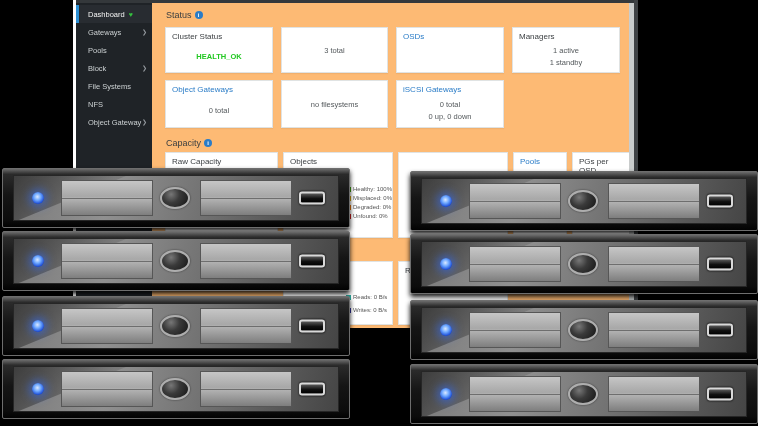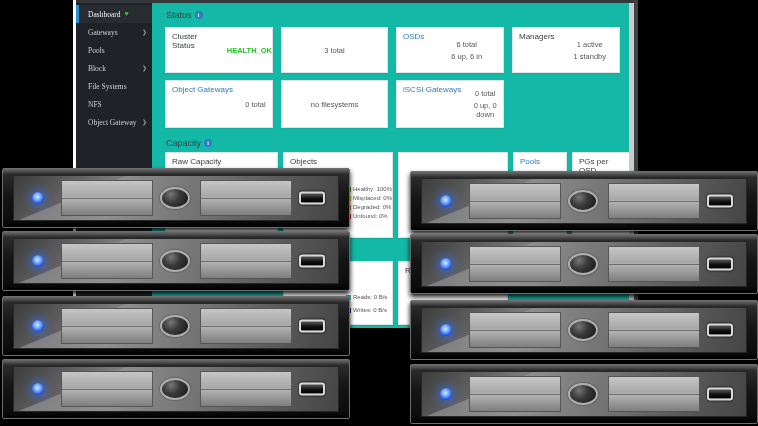--- a/index.html
+++ b/index.html
@@ -7,38 +7,38 @@
     width:758px;height:426px;position:relative;overflow:hidden;
     background:#000;font-family:"Liberation Sans", sans-serif;
     -webkit-font-smoothing:antialiased;
   }
   
   .dashboard{
     position:absolute;left:73px;top:0;width:565px;height:328px;
     background:#edefee;border-left:3px solid #ffffff;box-sizing:border-box;
   }
   .navbar{position:absolute;left:0;top:0;right:0;height:3px;background:#34383b;}
-  .sidebar{position:absolute;left:0;top:3px;width:76px;bottom:0;background:#1f2327;margin:0;padding:2px 0 0 0;list-style:none;font-family:Liberation Serif, serif;}
+  .sidebar{position:absolute;left:0;top:3px;width:76px;bottom:0;background:#1f2327;margin:0;padding:2px 0 0 0;list-style:none;}
   .nav-item{display:flex;align-items:center;height:18px;padding:0 5px 0 9px;color:#ccd1d3;font-size:7.5px;border-left:3px solid transparent;cursor:pointer;}
   .nav-item.active{background:#282c31;border-left-color:#2b8fd4;color:#f2f2f2;}
   .health-dot{color:#35c13f;font-size:7px;margin-left:4px;line-height:1;}
   .chev{margin-left:auto;font-size:6px;color:#959ba0;line-height:1;}
-  .main{position:absolute;left:76px;top:3px;right:9px;bottom:0;background:#14b8a6;}
+  .main{position:absolute;left:76px;top:3px;right:9px;bottom:0;background:#fdba74;}
   .scroll-edge{position:absolute;right:4px;top:3px;width:5px;bottom:0;background:#c9cccc;}
   .win-edge{position:absolute;right:0;top:0;width:4px;bottom:0;background:#3f4245;}
   .section-title{position:absolute;left:14px;font-size:9px;color:#3a3e40;display:flex;align-items:center;gap:3px;}
   .info-i{display:inline-block;width:8px;height:8px;border-radius:50%;background:#2a7cc7;color:#fff;
     font-size:6px;line-height:8px;text-align:center;font-weight:bold;cursor:pointer;}
   .info-i::after{content:"i";}
   .grid{position:absolute;display:grid;}
   .status-grid{left:13px;top:24px;grid-template-columns:108px 107px 108px 108px;grid-template-rows:46px 48px;gap:7px 8px;}
   .capacity-grid{left:13px;top:149px;grid-template-columns:113px 110px 110px 54px 58px;grid-template-rows:86px;gap:5px;}
   .perf-grid{left:131px;top:258px;grid-template-columns:110px 110px;grid-template-rows:64px;gap:5px;}
   .card{position:relative;background:#fff;border:1px solid #e0e3e3;box-shadow:0 1px 1px rgba(0,0,0,0.05);
-    display:flex;flex-direction:row;overflow:hidden;}
+    display:flex;flex-direction:column;overflow:hidden;}
   .card-title{padding:4px 6px 0 6px;font-size:8px;color:#3d4144;line-height:9px;}
   .card-title.link{color:#2a7cc7;cursor:pointer;}
   .card-body{flex:1;display:flex;flex-direction:column;align-items:center;justify-content:center;gap:3px;
     font-size:7.5px;color:#54595c;text-align:center;}
   .card-line.health-ok{color:#21c821;font-weight:bold;}
   .legend{position:absolute;left:62px;top:33px;display:flex;flex-direction:column;gap:3px;font-size:6px;color:#555;}
   .perf-grid .legend{top:32px;gap:7px;}
   .legend-item{display:flex;align-items:center;gap:2px;white-space:nowrap;}
   .sq{width:5px;height:5px;flex:none;display:inline-block;}
   
@@ -125,24 +125,20 @@
             <div class="card-line health-ok">HEALTH_OK</div>
           </div>
   </div>
         <div class="card">
     <div class="card-body">
             <div class="card-line">3 total</div>
           </div>
   </div>
         <div class="card">
     <div class="card-title link">OSDs</div>
-    <div class="card-body">
-            <div class="card-line">6 total</div>
-            <div class="card-line">6 up, 6 in</div>
-          </div>
   </div>
         <div class="card">
     <div class="card-title">Managers</div>
     <div class="card-body">
             <div class="card-line">1 active</div>
             <div class="card-line">1 standby</div>
           </div>
   </div>
         <div class="card">
     <div class="card-title link">Object Gateways</div>

